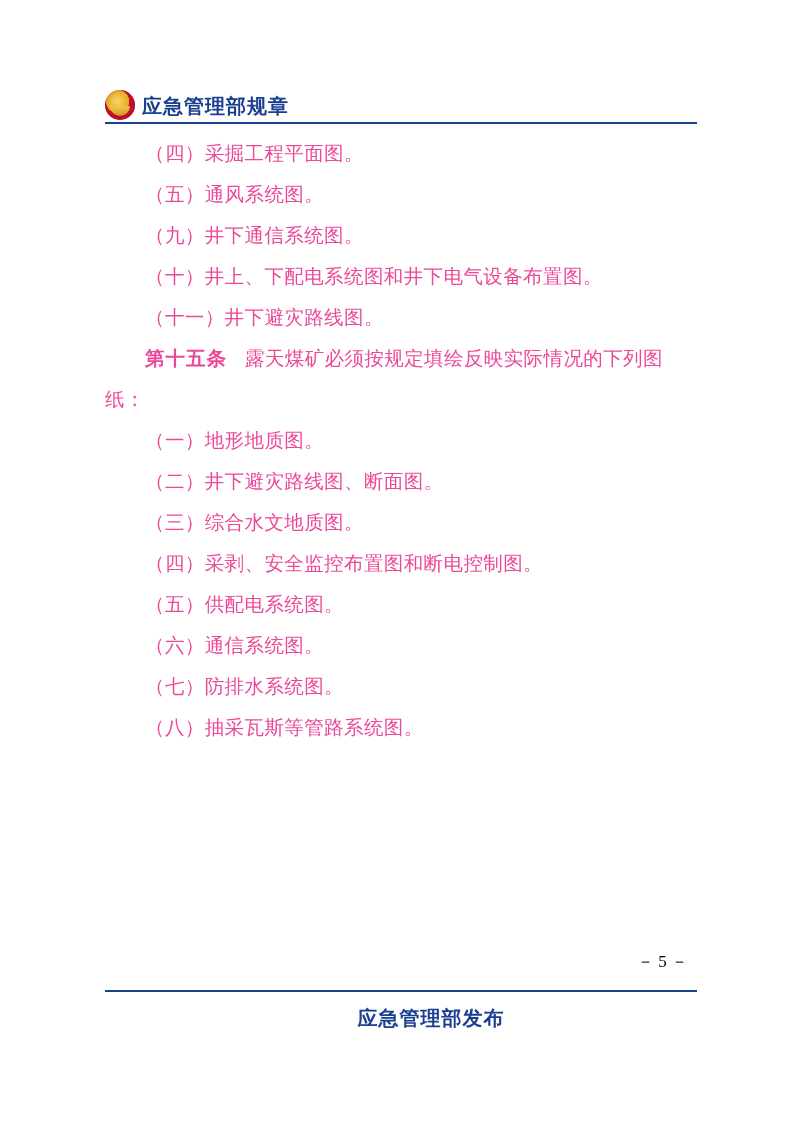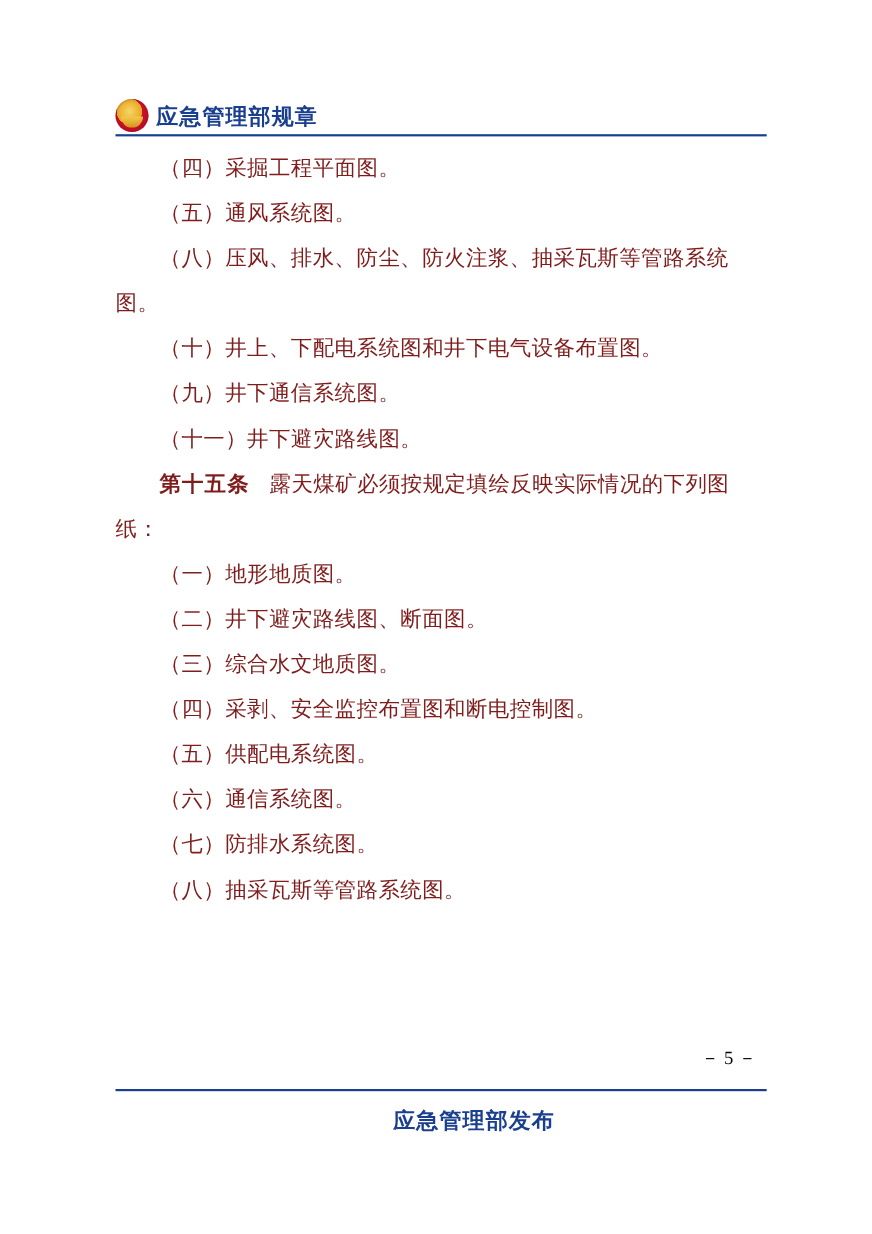--- a/index.html
+++ b/index.html
@@ -75,21 +75,21 @@
   }
 
   
   .content {
     position: absolute;
     left: 105px;
     top: 133px;
     width: 592px;
     font-size: 19.5px;
     line-height: 41px;
-    color: #7f1d1d;
+    color: #ec4899;
   }
   .para {
     margin: 0;
     text-indent: 40px;
     letter-spacing: 0.4px;
     white-space: normal;
   }
   .art-title {
     font-weight: bold;
     letter-spacing: 1px;
@@ -149,23 +149,22 @@
         <polygon points="7,0.5 8.6,5 13.3,5 9.5,7.8 11,12.3 7,9.5 3,12.3 4.5,7.8 0.7,5 5.4,5" fill="#ffe27a"></polygon>
       </svg>
     </div>
     <div class="header-title">应急管理部规章</div>
   </div>
   <div class="rule-top"></div>
 
   <div class="content">
     <p class="para">（四）采掘工程平面图。</p>
     <p class="para">（五）通风系统图。</p>
-    <p class="para">（八）压风、排水、防尘、防火注浆、抽采瓦斯等管路系统图。</p>
+    <p class="para">（九）井下通信系统图。</p>
     <p class="para">（十）井上、下配电系统图和井下电气设备布置图。</p>
-    <p class="para">（九）井下通信系统图。</p>
     <p class="para">（十一）井下避灾路线图。</p>
 
     <p class="para"><span class="art-title">第十五条</span><span class="art-gap"></span><span>露天煤矿必须按规定填绘反映实际情况的下列图纸：</span></p>
 
     <p class="para">（一）地形地质图。</p>
     <p class="para">（二）井下避灾路线图、断面图。</p>
     <p class="para">（三）综合水文地质图。</p>
     <p class="para">（四）采剥、安全监控布置图和断电控制图。</p>
     <p class="para">（五）供配电系统图。</p>
     <p class="para">（六）通信系统图。</p>

